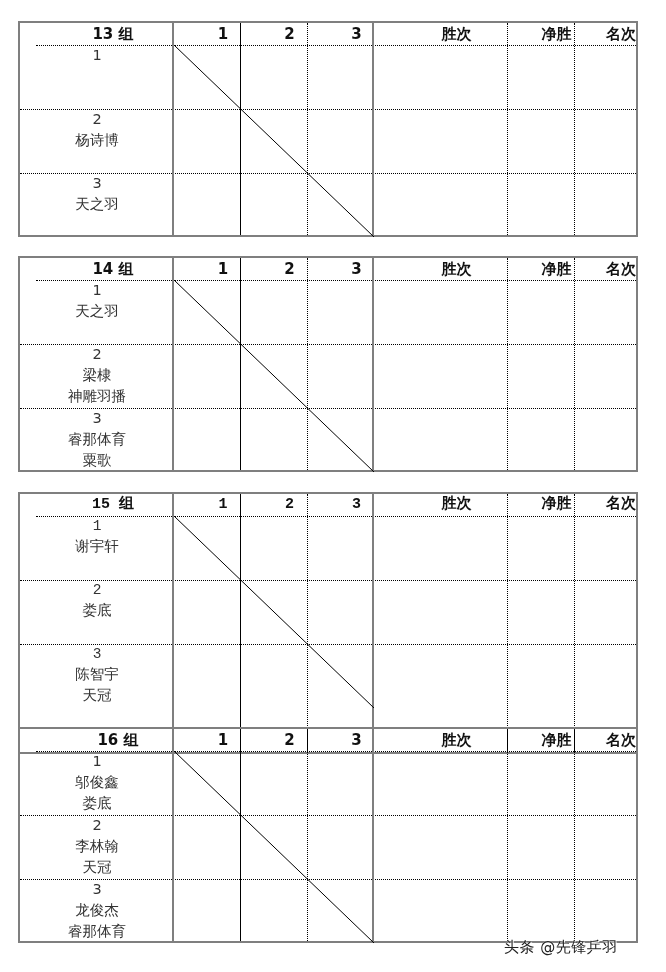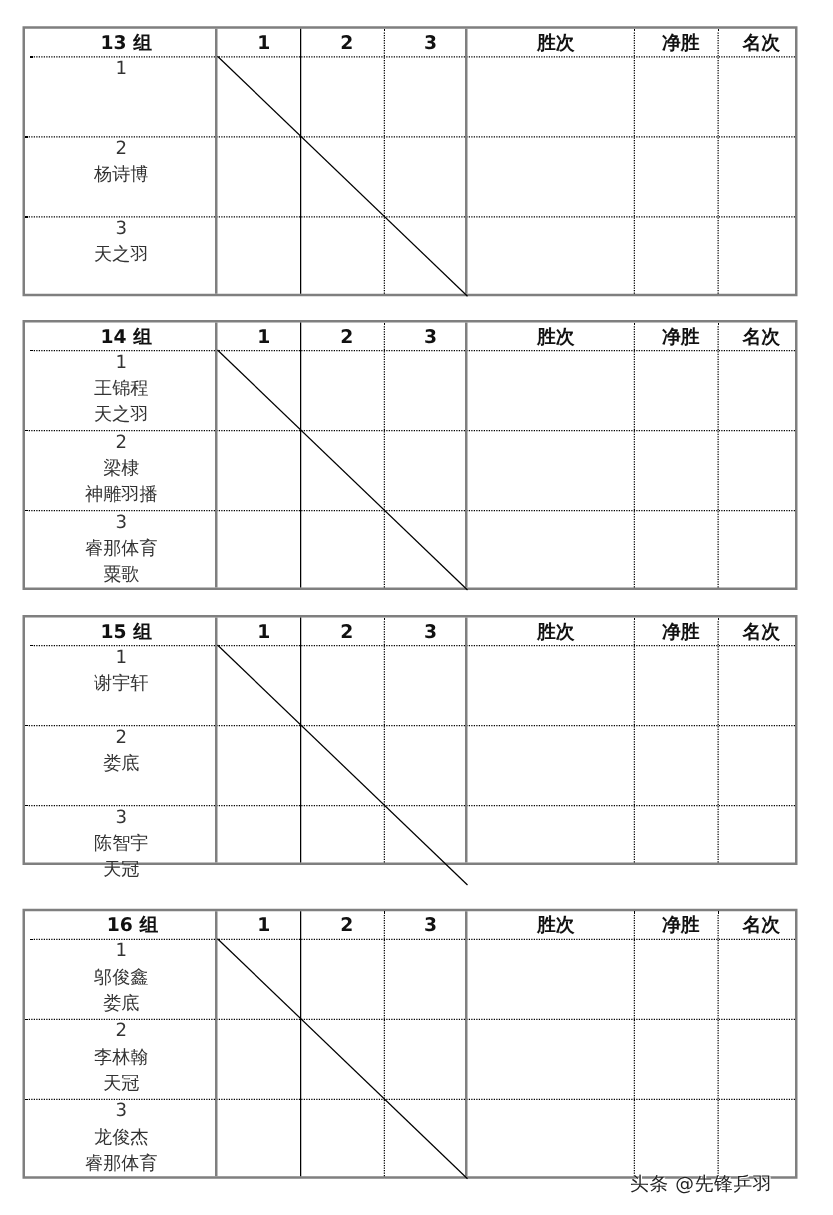--- a/index.html
+++ b/index.html
@@ -1,18 +1,18 @@
 <!DOCTYPE html>
 <html><head>
 <meta charset="utf-8">
 <style>
   html, body { margin:0; padding:0; background:#fff; }
   body { width:666px; height:972px; position:relative; overflow:hidden; font-family:"DejaVu Sans", sans-serif; }
   .tbl { position:absolute; left:18px; width:620px; border:2px solid #7f7f7f; box-sizing:border-box; }
-  .hdr { position:absolute; left:4px; top:0; right:0; height:22px; border-bottom:1px dotted #000; }
+  .hdr { position:absolute; left:16px; top:0; right:0; height:22px; border-bottom:1px dotted #000; }
   .cell-h { position:absolute; top:0; height:22px; line-height:22px; text-align:center; font-weight:bold; font-size:15px; color:#111; }
   .vl { position:absolute; top:0; bottom:0; }
   .vl.gray { border-left:2px solid #7f7f7f; }
   .vl.black { border-left:1px solid #000; }
   .vl.dot { border-left:1px dotted #000; }
   .hl { position:absolute; left:0; right:0; border-top:1px dotted #000; }
   .player { position:absolute; left:0; width:154px; text-align:center; font-size:14.5px; color:#333; line-height:21px; }
   .diag { position:absolute; left:0; top:0; }
   .wm { position:absolute; left:504px; top:938px; font-size:15px; color:#222; letter-spacing:0.5px; text-shadow:0 0 1px #fff, 1px 1px 0 #fff; }
 </style>
@@ -69,36 +69,35 @@
   <div class="vl black" style="left:220px;"></div>
   <div class="vl dot" style="left:287px;"></div>
   <div class="vl gray" style="left:352px;"></div>
   <div class="vl dot" style="left:487px;"></div>
   <div class="vl dot" style="left:554px;"></div>
   <svg class="diag" width="620" height="216">
       <line x1="154" y1="22" x2="354" y2="214" stroke="#000" stroke-width="1"></line>
     </svg>
   <div class="player" style="top:22px;">
     <div>1</div>
-    <div>王锦程</div>
     <div>天之羽</div>
   </div>
   <div class="player" style="top:86px;">
     <div>2</div>
     <div>梁棣</div>
     <div>神雕羽播</div>
   </div>
   <div class="player" style="top:150px;">
     <div>3</div>
     <div>睿那体育</div>
     <div>粟歌</div>
   </div>
 </div>
 
-<div class="tbl" style="top:492px;height:200px;">
+<div class="tbl" style="top:492px;height:262px;font-family:Liberation Mono, monospace;">
   <div class="hdr">
     <div class="cell-h" style="left:0;width:154px;">15 组</div>
     <div class="cell-h" style="left:154px;width:66px;">1</div>
     <div class="cell-h" style="left:220px;width:67px;">2</div>
     <div class="cell-h" style="left:287px;width:67px;">3</div>
     <div class="cell-h" style="left:354px;width:133px;">胜次</div>
     <div class="cell-h" style="left:487px;width:67px;">净胜</div>
     <div class="cell-h" style="left:554px;width:62px;">名次</div>
   </div>
   <div class="hl" style="top:86px;"></div>

